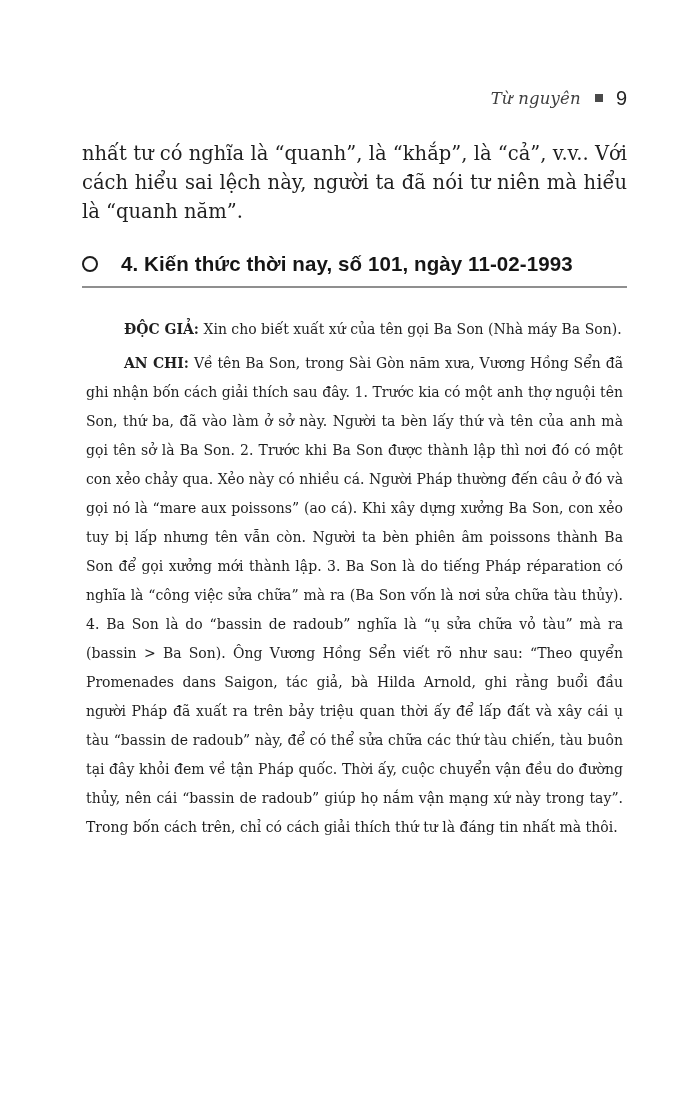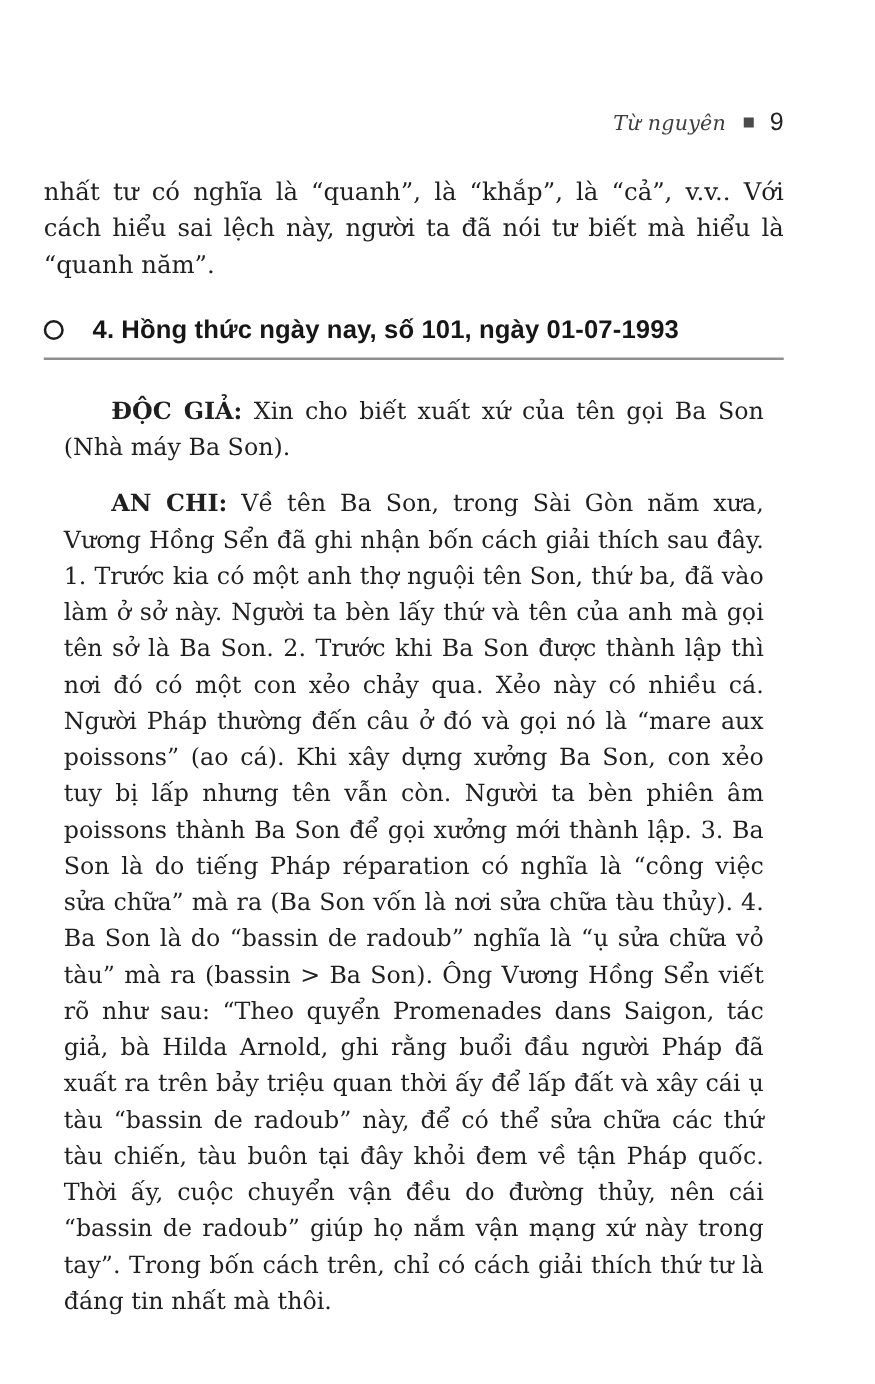--- a/index.html
+++ b/index.html
@@ -2,21 +2,21 @@
 <html><head>
 <meta charset="utf-8">
 <style>
   html, body { margin: 0; padding: 0; background: #ffffff; }
   .page {
     position: relative;
     width: 700px;
     height: 1107px;
     background: #ffffff;
     box-sizing: border-box;
-    padding: 86px 73px 0 35px;
+    padding: 86px 73px 0 82px;
     overflow: hidden;
     font-family: "DejaVu Serif", serif;
     color: #1f1f1f;
   }
   
   .page-header {
     display: flex;
     justify-content: flex-end;
     align-items: center;
     height: 24px;
@@ -70,46 +70,46 @@
     color: #161616;
     letter-spacing: 0.1px;
   }
   .heading-rule {
     height: 2px;
     background: #8f8f8f;
     margin-top: 8px;
   }
   .body-paragraphs { margin-top: 27px; }
   .body-para {
-    margin: 16px;
+    margin: 4px;
     text-align: justify;
-    font-size: 19px;
+    font-size: 14px;
     line-height: 29px;
   }
   .body-para + .body-para { margin-top: 5px; }
   .body-para.indented { text-indent: 38px; }
   .it { }
   .bd { font-weight: bold; }
 </style>
 </head>
 <body>
 
 <div class="page">
 
   <div class="page-header">
     <span class="running-title">Từ nguyên</span>
     <span class="sep-square"></span>
     <span class="page-number">9</span>
   </div>
 
-  <p class="intro-para"><span>nhất </span><span class="it">tư</span><span> có nghĩa là “quanh”, là “khắp”, là “cả”, v.v.. Với cách hiểu sai lệch này, người ta đã nói </span><span class="it">tư biết</span><span> mà hiểu là “quanh năm”.</span></p>
+  <p class="intro-para"><span>nhất </span><span class="it">tư</span><span> có nghĩa là “quanh”, là “khắp”, là “cả”, v.v.. Với cách hiểu sai lệch này, người ta đã nói </span><span class="it">tư niên</span><span> mà hiểu là “quanh năm”.</span></p>
 
   <div class="section-heading">
     <span class="ring"></span>
-    <h2 class="heading-text"><span class="bd">4. </span><span class="it bd">Hồng thức ngày nay</span><span class="bd">, số 101, ngày 01-07-1993</span></h2>
+    <h2 class="heading-text"><span class="bd">4. </span><span class="it bd">Kiến thức thời nay</span><span class="bd">, số 101, ngày 11-02-1993</span></h2>
   </div>
 
   <div class="heading-rule"></div>
 
   <div class="body-paragraphs">
       <p class="body-para indented"><span class="bd">ĐỘC GIẢ:</span><span> Xin cho biết xuất xứ của tên gọi </span><span class="it">Ba Son</span><span> (Nhà máy Ba Son).</span></p>
       <p class="body-para indented"><span class="bd">AN CHI:</span><span> Về tên </span><span class="it">Ba Son,</span><span> trong </span><span class="it">Sài Gòn năm xưa,</span><span> Vương Hồng Sển đã ghi nhận bốn cách giải thích sau đây. 1. Trước kia có một anh thợ nguội tên Son, thứ ba, đã vào làm ở sở này. Người ta bèn lấy thứ và tên của anh mà gọi tên sở là </span><span class="it">Ba Son.</span><span> 2. Trước khi Ba Son được thành lập thì nơi đó có một con xẻo chảy qua. Xẻo này có nhiều cá. Người Pháp thường đến câu ở đó và gọi nó là “mare aux poissons” (ao cá). Khi xây dựng xưởng Ba Son, con xẻo tuy bị lấp nhưng tên vẫn còn. Người ta bèn phiên âm </span><span class="it">poissons</span><span> thành </span><span class="it">Ba Son</span><span> để gọi xưởng mới thành lập. 3. Ba Son là do tiếng Pháp </span><span class="it">réparation</span><span> có nghĩa là “công việc sửa chữa” mà ra (Ba Son vốn là nơi sửa chữa tàu thủy). 4. </span><span class="it">Ba Son</span><span> là do “bassin de radoub” nghĩa là “ụ sửa chữa vỏ tàu” mà ra (</span><span class="it">bassin</span><span> &gt; </span><span class="it">Ba Son</span><span>). Ông Vương Hồng Sển viết rõ như sau: “Theo quyển </span><span class="it">Promenades dans Saigon,</span><span> tác giả, bà Hilda Arnold, ghi rằng buổi đầu người Pháp đã xuất ra trên bảy triệu quan thời ấy để lấp đất và xây cái ụ tàu “bassin de radoub” này, để có thể sửa chữa các thứ tàu chiến, tàu buôn tại đây khỏi đem về tận Pháp quốc. Thời ấy, cuộc chuyển vận đều do đường thủy, nên cái “bassin de radoub” giúp họ nắm vận mạng xứ này trong tay”. Trong bốn cách trên, chỉ có cách giải thích thứ tư là đáng tin nhất mà thôi.</span></p>
     </div>
 
 </div>

